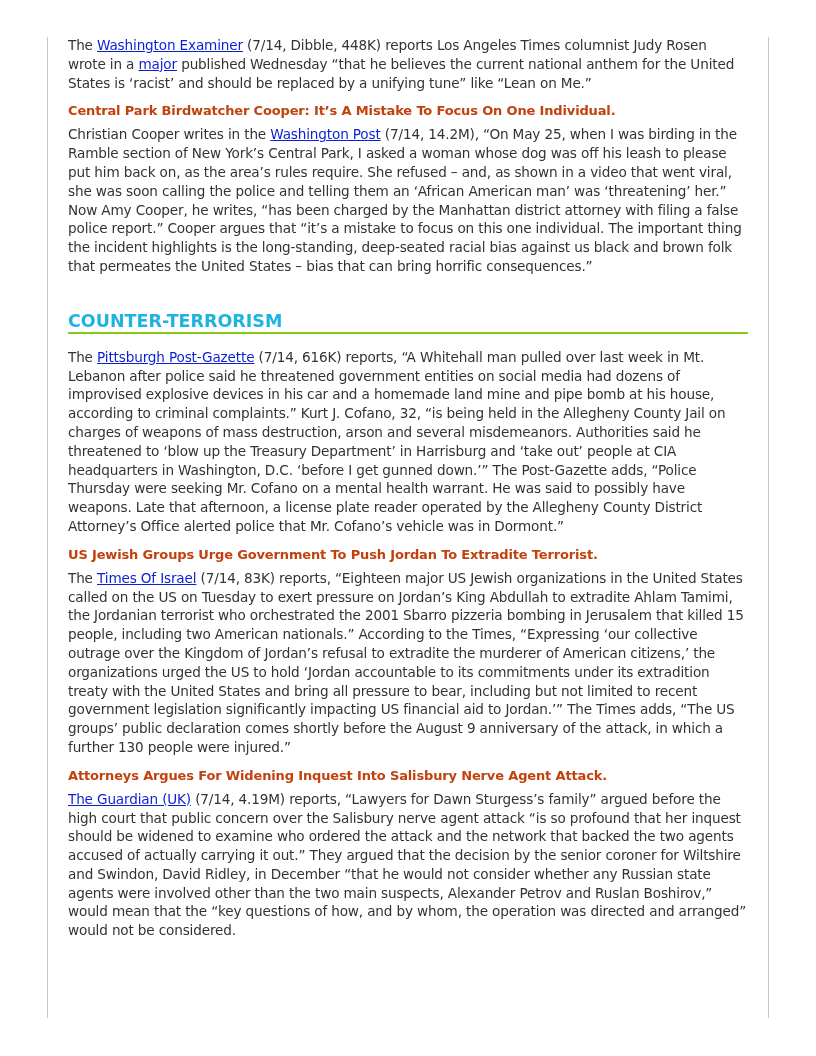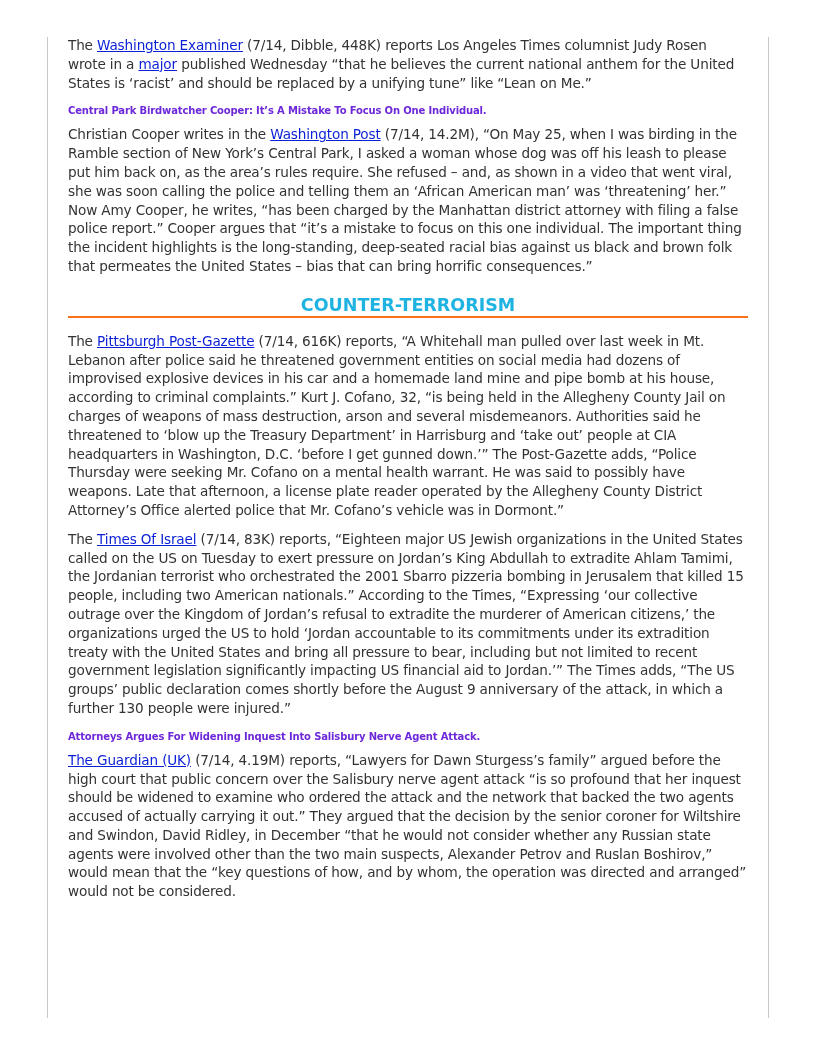--- a/index.html
+++ b/index.html
@@ -37,36 +37,35 @@
       margin: 0;
     }
     a.src-link {
       color: #0a1fd6;
     }
     .article {
       margin: 0;
     }
     .article-title {
       font-weight: bold;
-      color: #6d28d9;
-      font-size: 10px;
+      color: #c2410c;
+      font-size: 13px;
       line-height: 18px;
       margin: 0 0 5px 0;
     }
     .gap-a { height: 10px; }
     .section-heading {
-      margin: 18px 0 0 0;
+      margin: 34px 0 0 0;
       color: #1fb3e2;
       font-weight: bold;
       font-size: 17.5px;
       line-height: 22px;
       padding-bottom: 0px;
-      border-bottom: 2px solid #f97316;
+      border-bottom: 2px solid #84cc16;
       letter-spacing: 0;
-      text-align: center;
     }
     .after-heading { height: 14px; }
   </style>
 </head>
 <body>
 
 <div class="page-frame"></div>
 
 <div class="content">
 
@@ -84,20 +83,21 @@
   <h2 class="section-heading">COUNTER-TERRORISM</h2>
   <div class="after-heading"></div>
 
   <div class="article">
     <p><span>The </span><a class="src-link" href="#">Pittsburgh Post-Gazette</a><span> (7/14, 616K) reports, “A Whitehall man pulled over last week in Mt. Lebanon after police said he threatened government entities on social media had dozens of improvised explosive devices in his car and a homemade land mine and pipe bomb at his house, according to criminal complaints.” Kurt J. Cofano, 32, “is being held in the Allegheny County Jail on charges of weapons of mass destruction, arson and several misdemeanors. Authorities said he threatened to ‘blow up the Treasury Department’ in Harrisburg and ‘take out’ people at CIA headquarters in Washington, D.C. ‘before I get gunned down.’” The Post-Gazette adds, “Police Thursday were seeking Mr. Cofano on a mental health warrant. He was said to possibly have weapons. Late that afternoon, a license plate reader operated by the Allegheny County District Attorney’s Office alerted police that Mr. Cofano’s vehicle was in Dormont.”</span></p>
   </div>
 
   <div class="gap-a"></div>
 
   <div class="article">
+    <h3 class="article-title">US Jewish Groups Urge Government To Push Jordan To Extradite Terrorist.</h3>
     <p><span>The </span><a class="src-link" href="#">Times Of Israel</a><span> (7/14, 83K) reports, “Eighteen major US Jewish organizations in the United States called on the US on Tuesday to exert pressure on Jordan’s King Abdullah to extradite Ahlam Tamimi, the Jordanian terrorist who orchestrated the 2001 Sbarro pizzeria bombing in Jerusalem that killed 15 people, including two American nationals.” According to the Times, “Expressing ‘our collective outrage over the Kingdom of Jordan’s refusal to extradite the murderer of American citizens,’ the organizations urged the US to hold ‘Jordan accountable to its commitments under its extradition treaty with the United States and bring all pressure to bear, including but not limited to recent government legislation significantly impacting US financial aid to Jordan.’” The Times adds, “The US groups’ public declaration comes shortly before the August 9 anniversary of the attack, in which a further 130 people were injured.”</span></p>
   </div>
 
   <div class="gap-a"></div>
 
   <div class="article">
     <h3 class="article-title">Attorneys Argues For Widening Inquest Into Salisbury Nerve Agent Attack.</h3>
     <p><span></span><a class="src-link" href="#">The Guardian (UK)</a><span> (7/14, 4.19M) reports, “Lawyers for Dawn Sturgess’s family” argued before the high court that public concern over the Salisbury nerve agent attack “is so profound that her inquest should be widened to examine who ordered the attack and the network that backed the two agents accused of actually carrying it out.” They argued that the decision by the senior coroner for Wiltshire and Swindon, David Ridley, in December “that he would not consider whether any Russian state agents were involved other than the two main suspects, Alexander Petrov and Ruslan Boshirov,” would mean that the “key questions of how, and by whom, the operation was directed and arranged” would not be considered.</span></p>
   </div>
 

